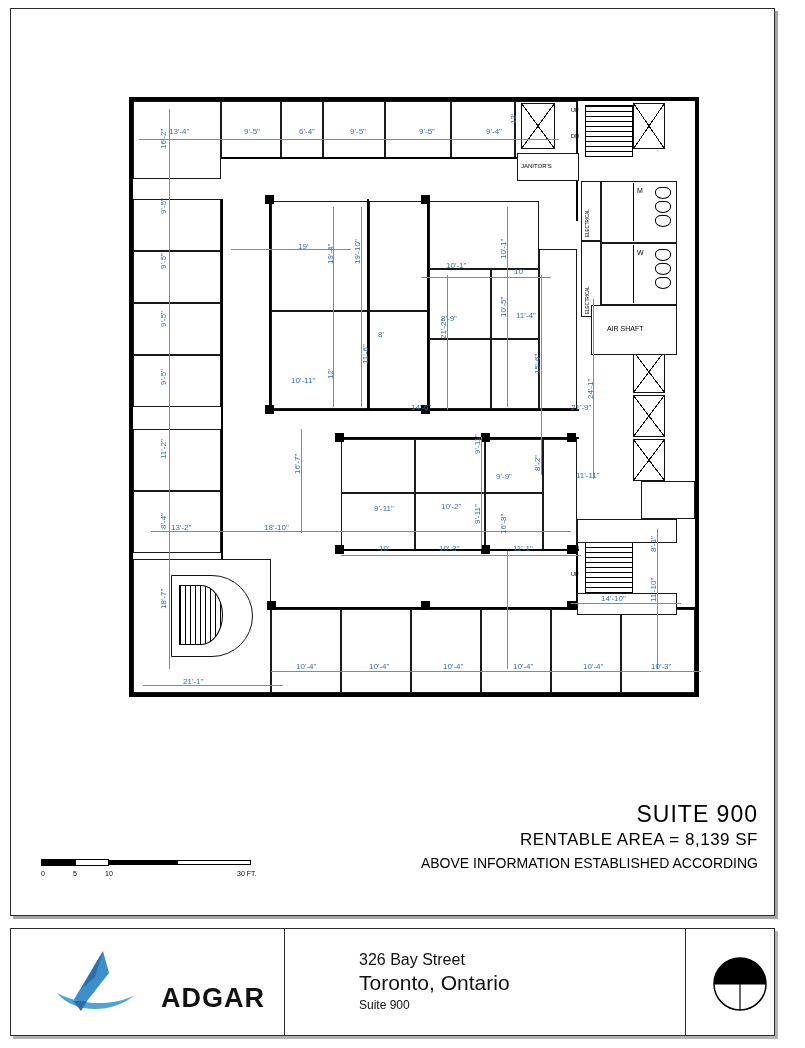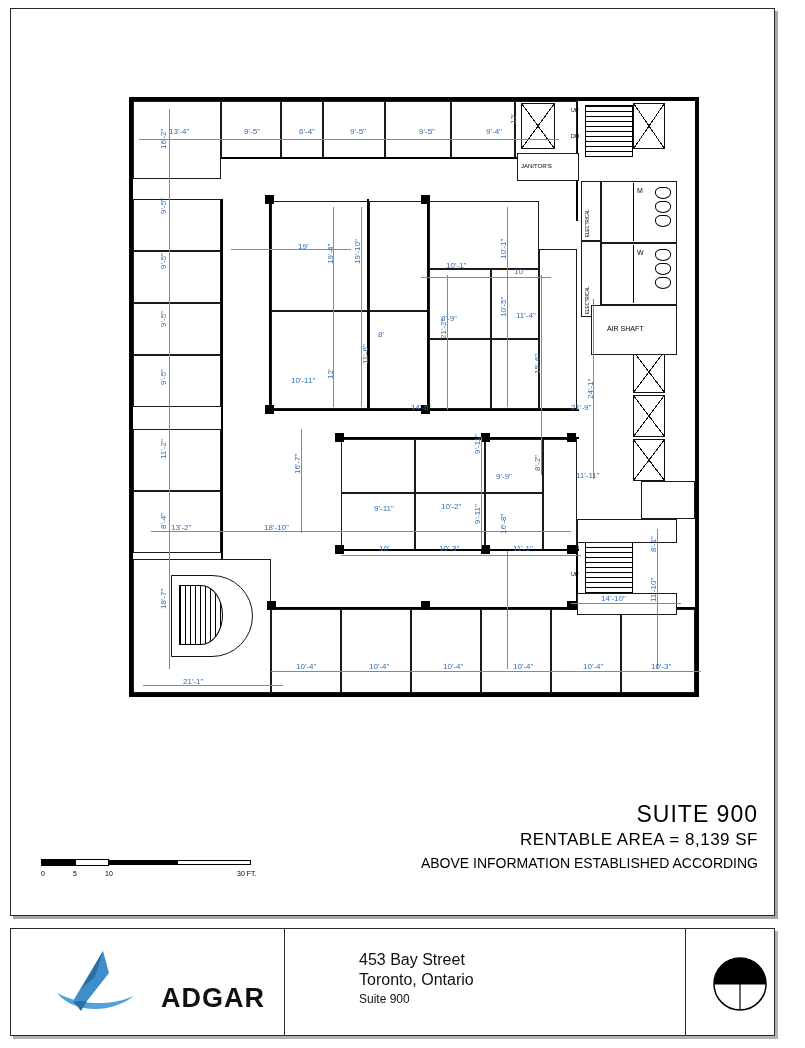--- a/index.html
+++ b/index.html
@@ -247,21 +247,21 @@
     letter-spacing: 1px;
     color: #111;
   }
   .address {
     position: absolute;
     left: 348px;
     top: 22px;
     color: #111;
   }
   .addr1 { font-size: 16px; margin-bottom: 2px; }
-  .addr2 { font-size: 16px; margin-bottom: 3px; }
+  .addr2 { font-size: 21px; margin-bottom: 3px; }
   .addr3 { font-size: 12px; }
   .compass {
     position: absolute;
     left: 700px;
     top: 26px;
     width: 58px;
     height: 58px;
   }
 </style>
 </head>
@@ -506,21 +506,21 @@
       <svg width="110" height="68" viewBox="0 0 110 68" xmlns="http://www.w3.org/2000/svg">
         <polygon points="52,2 58,24 36,52 22,52" fill="#3d8ec9"></polygon>
         <polygon points="52,2 44,28 30,40" fill="#2b6ea8"></polygon>
         <path d="M6,44 C22,64 60,66 84,46 C62,58 28,56 6,44 Z" fill="#4fa3d8"></path>
         <polygon points="22,52 36,52 30,62" fill="#2b6ea8"></polygon>
       </svg>
       <span class="logo-text">ADGAR</span>
     </div>
 
     <div class="address">
-      <div class="addr1">453 Bay Street</div>
+      <div class="addr1">326 Bay Street</div>
       <div class="addr2">Toronto, Ontario</div>
       <div class="addr3">Suite 900</div>
     </div>
 
     <div class="compass">
       <svg width="58" height="58" viewBox="0 0 58 58" xmlns="http://www.w3.org/2000/svg">
         <circle cx="29" cy="29" r="26" fill="#ffffff" stroke="#000" stroke-width="1.5"></circle>
         <path d="M3,29 A26,26 0 0,1 55,29 Z" fill="#000"></path>
         <line x1="3" y1="29" x2="55" y2="29" stroke="#000" stroke-width="1.2"></line>
         <line x1="29" y1="29" x2="29" y2="55" stroke="#000" stroke-width="1.2"></line>

